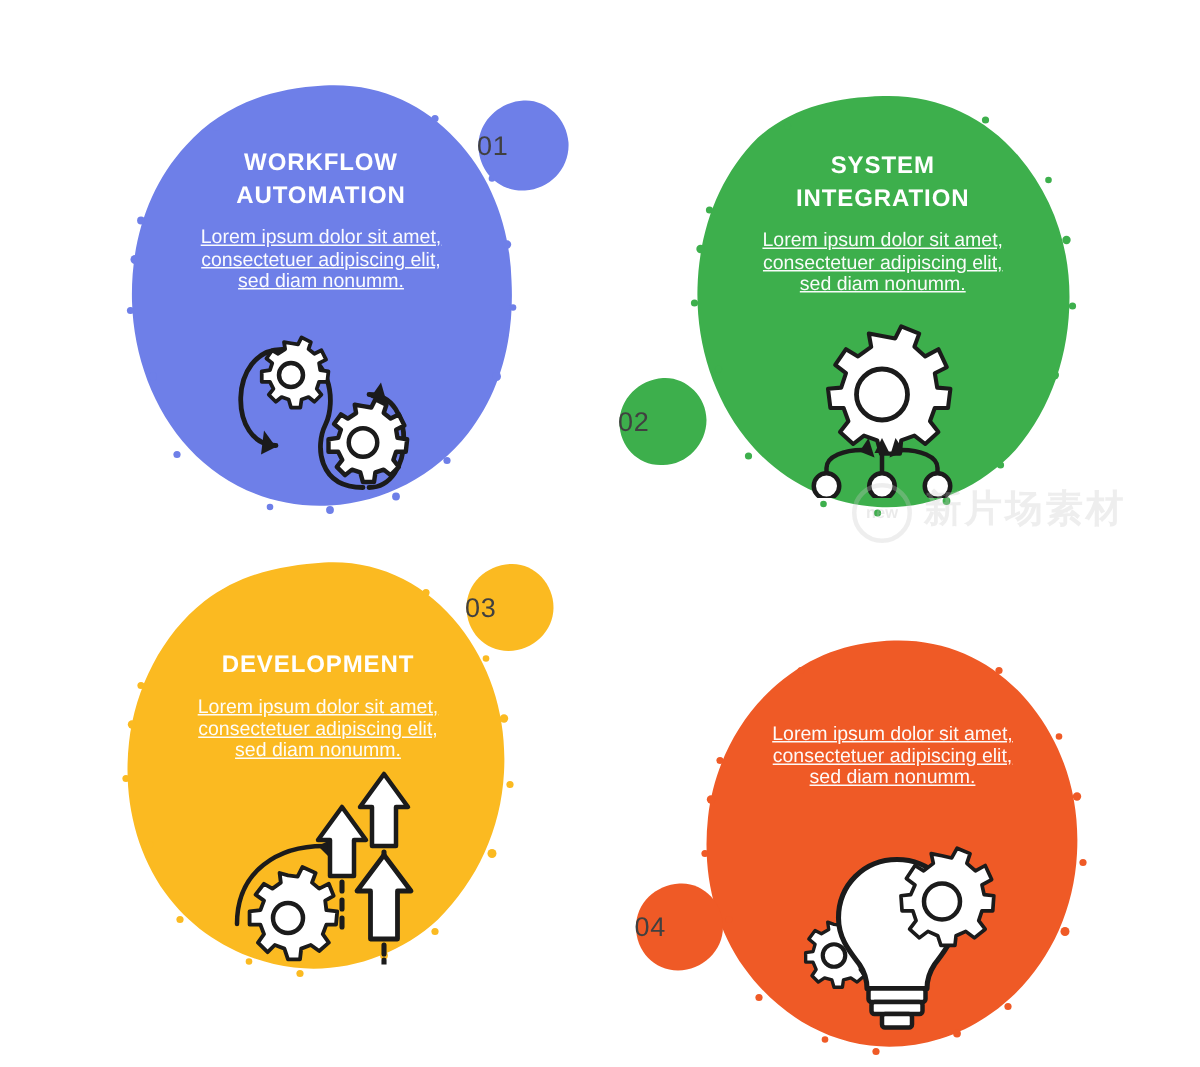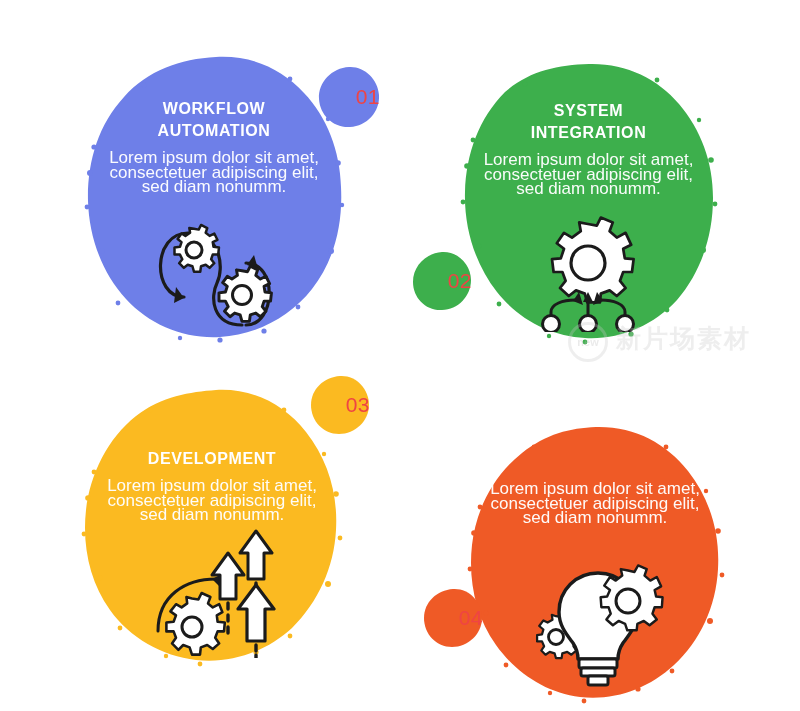--- a/index.html
+++ b/index.html
@@ -27,36 +27,37 @@
   .card-title{
     font-size:16px;
     font-weight:bold;
     letter-spacing:0.6px;
     line-height:22px;
     margin:0 0 9px 0;
     color:#ffffff;
     white-space:pre-line;
   }
   .card-desc{
-    font-size:17px;
+    font-size:13px;
     line-height:14.5px;
     margin:0;
     color:#ffffff;
     opacity:0.97;
     white-space:pre-line;
     font-weight:400;
+    text-decoration:underline;
   }
 
   .badge{
     position:absolute;
     display:flex;
     align-items:center;
-    justify-content:flex-end;
-    color:#ef4444;
-    font-size:21px;
+    justify-content:flex-start;
+    color:#404040;
+    font-size:18px;
     font-weight:500;
     letter-spacing:0.5px;
   }
   .badge svg{position:absolute;top:0;left:0;}
   .badge span{position:relative;z-index:2;}
 
   .icon-wrap{position:absolute;}
 
   
   #watermark{
@@ -231,21 +232,21 @@
   </div>
 
   <div class="badge" style="left:412px;top:251px;width:60px;height:60px;">
     <svg width="60" height="60" viewBox="0 0 60 60">
       <path fill="#3DAF4C" d="M30,1 C45,0 59,13 59,29 C59,45 46,59 30,59
                                C14,60 1,47 1,31 C1,15 14,2 30,1 Z"></path>
     </svg>
     <span>02</span>
   </div>
 
-  <div class="blob-group" style="left:80px;top:388px;width:264px;height:280px;">
+  <div class="blob-group" style="left:80px;top:373px;width:264px;height:280px;">
 
     <svg class="blob-svg" width="264" height="280" viewBox="0 0 264 280">
       <path fill="#FBBA21" d="
         M136,2 C172,0 204,16 226,44 C248,72 258,106 256,142
         C254,180 238,214 212,240 C186,264 150,276 116,272
         C82,268 50,250 30,222 C10,194 2,158 6,122
         C10,86 28,50 56,28 C82,8 110,4 136,2 Z"></path>
       <g fill="#FBBA21">
         <circle cx="8" cy="110" r="2.8"></circle>
           <circle cx="4" cy="146" r="2.4"></circle>

